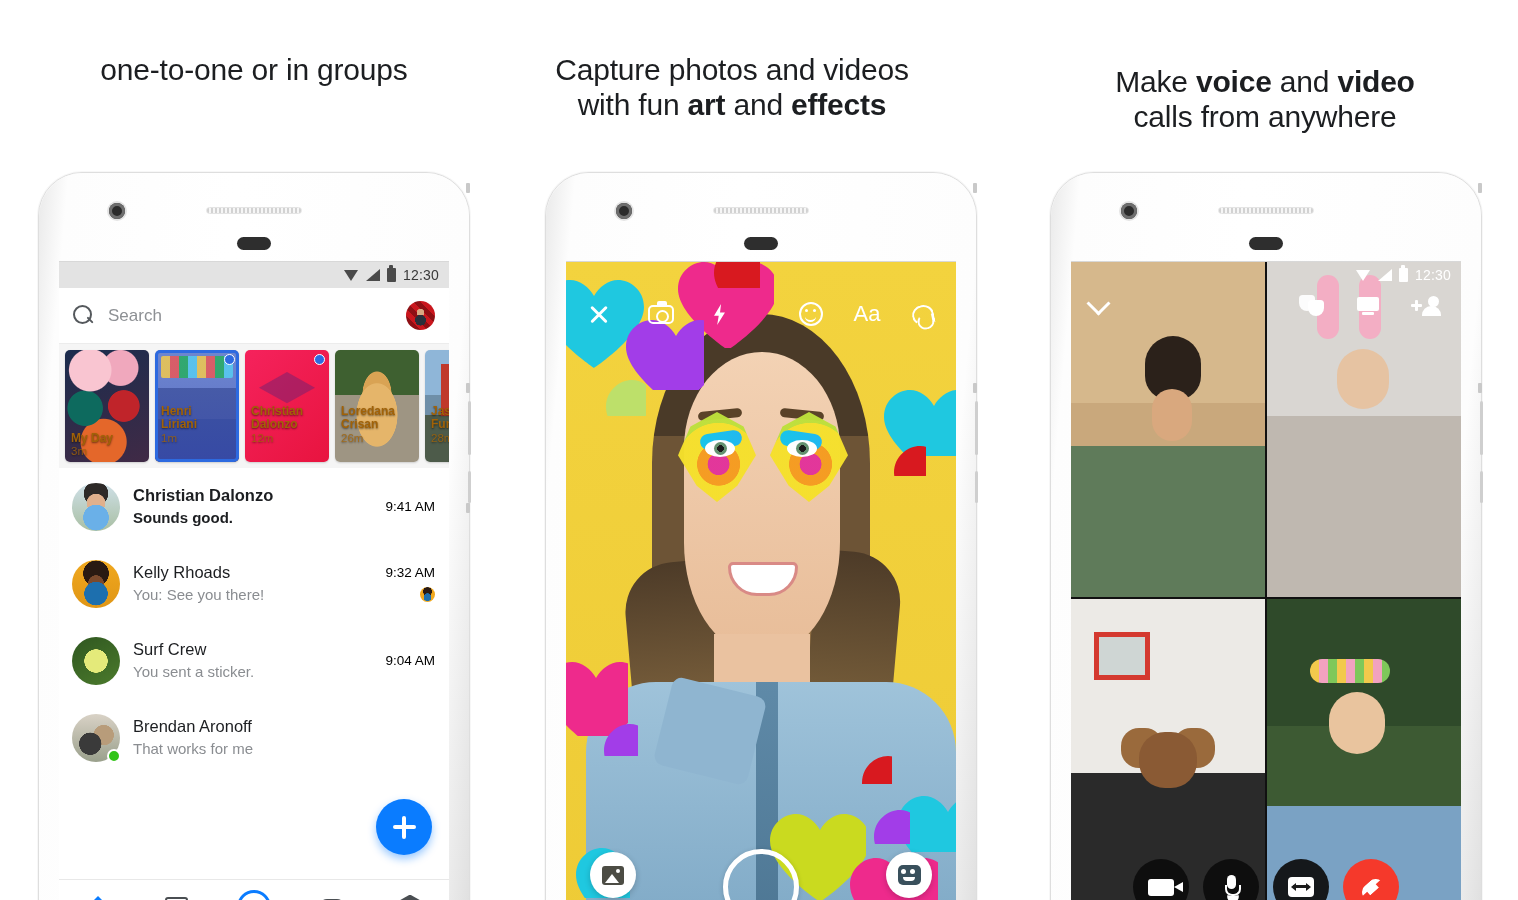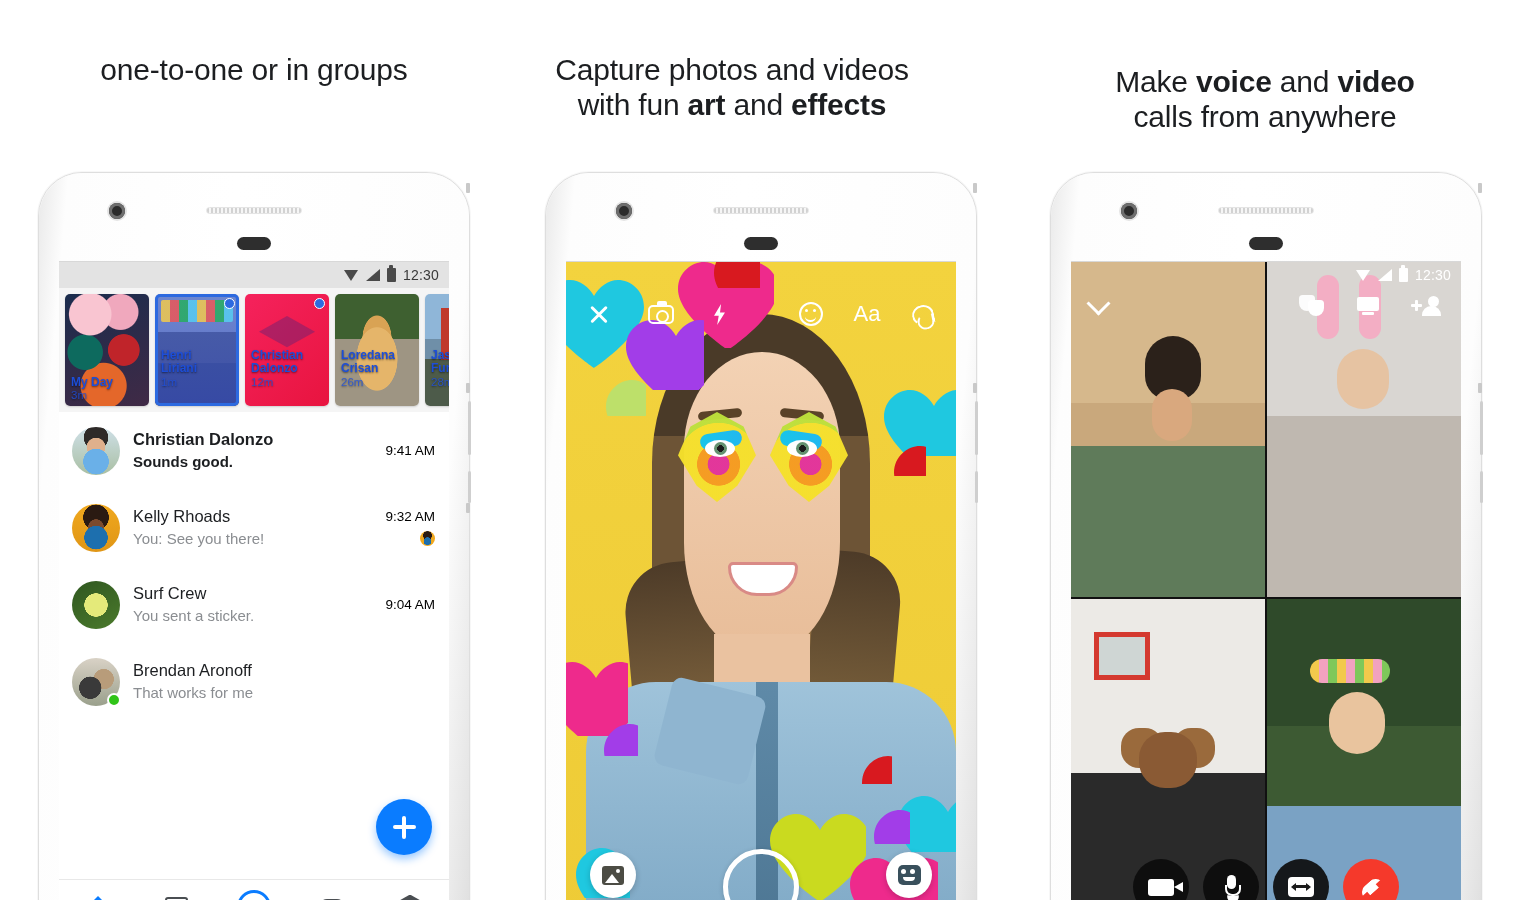--- a/index.html
+++ b/index.html
@@ -158,21 +158,21 @@
     background: #f5f5f5; height: 124px; overflow: hidden;
   }
   .story {
     position: relative; width: 84px; height: 112px; flex: 0 0 auto;
     border-radius: 5px; overflow: hidden;
     box-shadow: 0 1px 2px rgba(0,0,0,.16);
   }
   .story .art { position:absolute; inset:0; }
   .story .lbl {
     position: absolute; left: 6px; right: 4px; bottom: 4px;
-    font-size: 12px; font-weight: 700; color: #1d4ed8; line-height: 1.12;
+    font-size: 12px; font-weight: 700; color: #a16207; line-height: 1.12;
     text-shadow: 0 1px 2px rgba(0,0,0,.55);
   }
   .story .time { display:block; font-weight: 400; opacity: .82; font-size: 11.5px; }
   .story .ring {
     position: absolute; inset: 0; border: 3px solid #2d6ae0; border-radius: 5px;
   }
   .story .dot {
     position: absolute; right: 4px; top: 4px; width: 11px; height: 11px;
     border-radius: 50%; background: #2d6ae0; border: 1.5px solid #fff;
   }
@@ -690,20 +690,25 @@
 
     <div class="screen">
 
       <div class="statusbar">
         <div class="ic-wifi"></div>
         <div class="ic-sig"></div>
         <div class="ic-bat"></div>
         <div class="sb-clock">12:30</div>
       </div>
 
+      <div class="searchbar">
+        <div class="mag"></div>
+        <div class="search-ph">Search</div>
+        <div class="me-avatar"></div>
+      </div>
 
 
       <div class="stories">
         <div class="story">
           <div class="art art-myday"></div>
           <div class="lbl">
             <span>My Day</span>
             <span class="time">3m</span>
           </div>
         </div>

